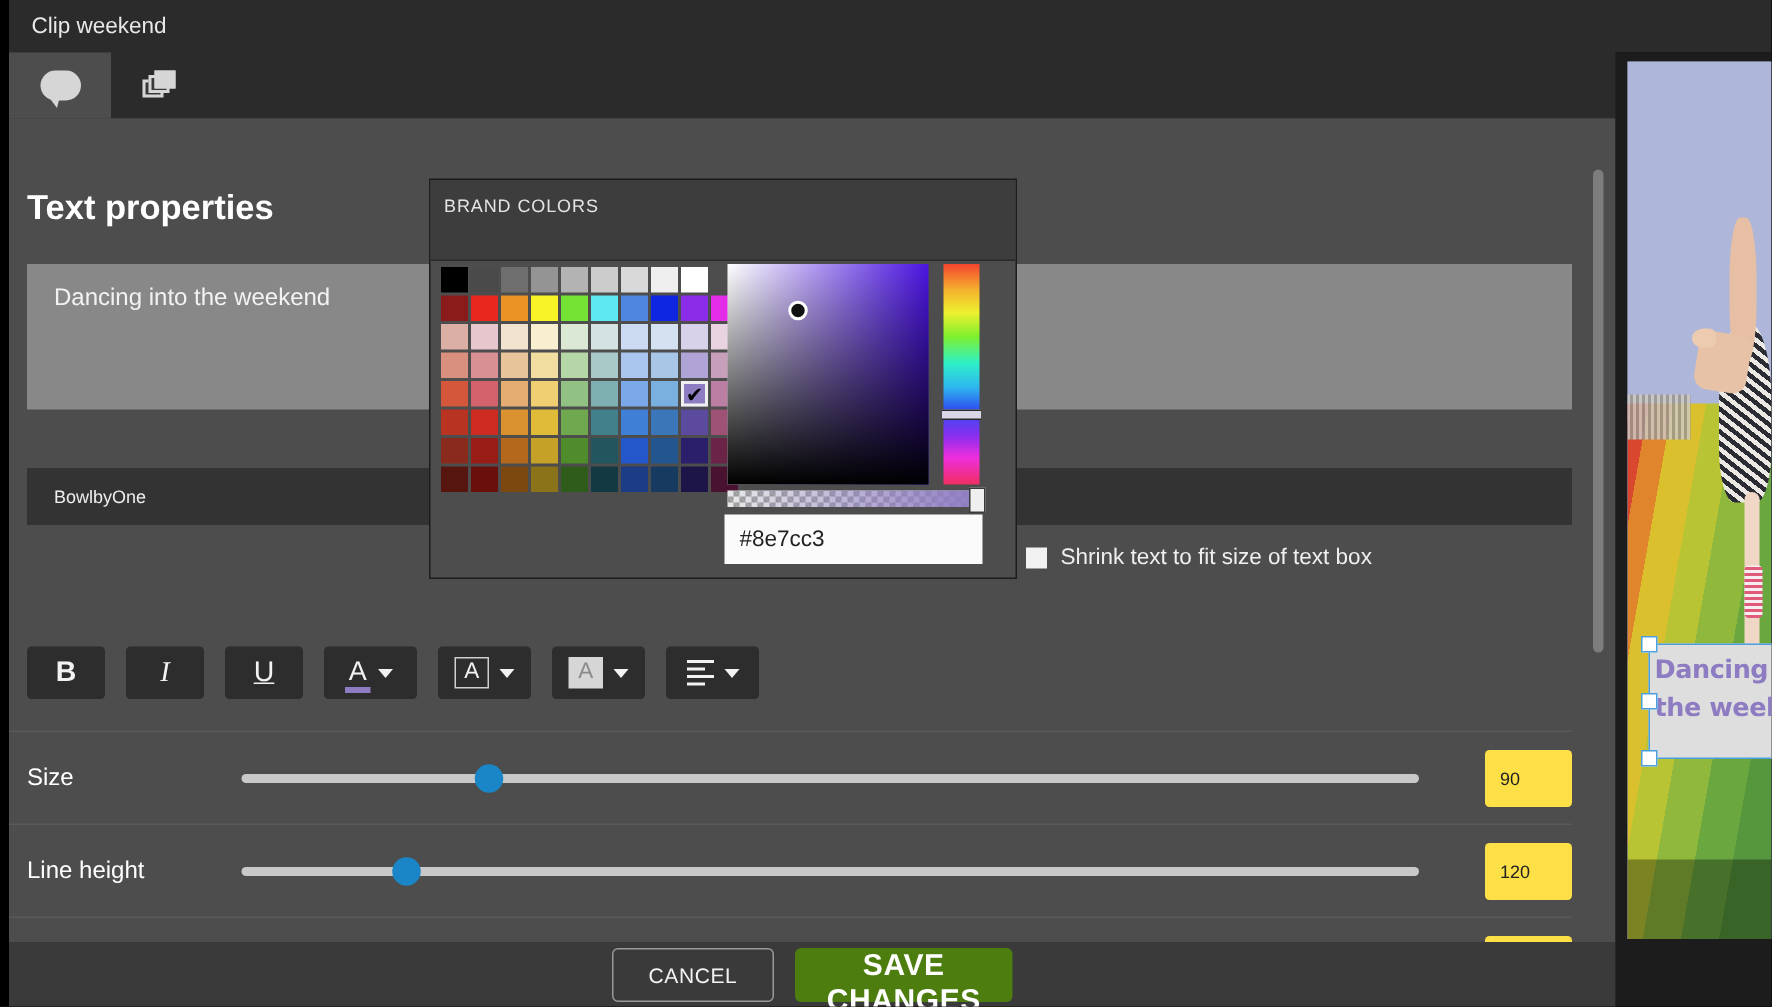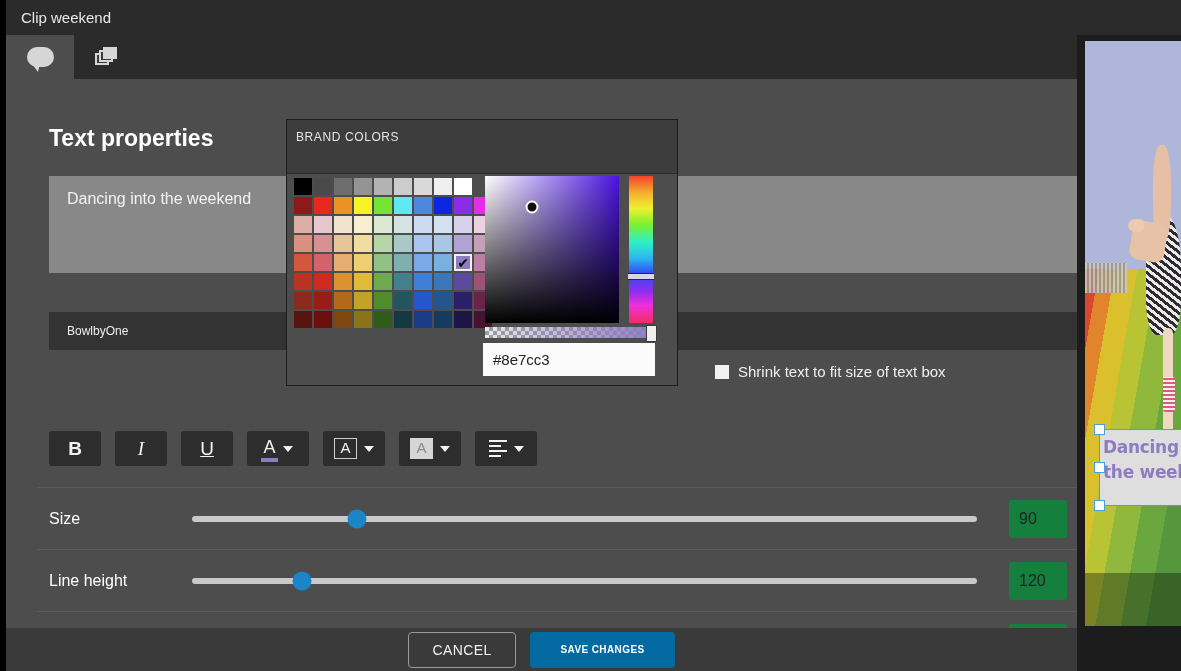--- a/index.html
+++ b/index.html
@@ -30,21 +30,21 @@
       border-top:8px solid #d6d6d6;}
   .layers{position:relative;width:26px;height:22px;}
   .layers i{position:absolute;display:block;box-sizing:border-box;
             border:2px solid #d6d6d6;background:#3a3a3a;}
   .layers i:nth-child(1){left:0;top:7px;width:14px;height:12px;}
   .layers i:nth-child(2){left:4px;top:4px;width:14px;height:12px;}
   .layers i:nth-child(3){left:8px;top:1px;width:14px;height:12px;background:#d6d6d6;}
 
   
   .panelbody{position:absolute;left:0;top:44px;width:1071px;height:549px;background:#4d4d4d;
-             overflow:hidden;margin-left:31px;}
+             overflow:hidden;}
   .ptitle{position:absolute;left:12px;top:46px;font-size:23px;font-weight:bold;color:#fff;}
 
   .textarea{position:absolute;left:12px;top:97px;width:1030px;height:97px;
             background:#888;color:#f2f2f2;font-size:16px;padding:14px 18px;
             box-sizing:border-box;border:0;outline:none;resize:none;
             font-family:"Liberation Sans",sans-serif;}
 
   .fontfield{position:absolute;left:12px;top:233px;width:1030px;height:38px;
              background:#333;color:#eee;font-size:12px;padding:0 18px;
              box-sizing:border-box;border:0;outline:none;display:flex;align-items:center;}
@@ -76,38 +76,38 @@
   .alignico s:nth-child(4){width:12px;}
 
   
   .srow{position:absolute;left:0;width:1042px;height:62px;border-top:1px solid #5a5a5a;}
   .slabel{position:absolute;left:12px;top:50%;transform:translateY(-50%);
           color:#fff;font-size:16px;}
   .track{position:absolute;left:155px;top:50%;transform:translateY(-50%);
          width:785px;height:6px;background:#c9c9c9;border-radius:3px;cursor:pointer;}
   .thumb{position:absolute;top:50%;width:19px;height:19px;border-radius:50%;
          background:#1a86c8;transform:translate(-50%,-50%);cursor:pointer;}
-  .numbox{position:absolute;right:12px;top:50%;transform:translateY(-50%);
-          width:58px;height:38px;background:#15803d;color:#222;border-radius:3px;
+  .numbox{position:absolute;right:0;top:50%;transform:translateY(-50%);
+          width:58px;height:38px;background:#fde047;color:#222;border-radius:3px;
           display:flex;align-items:center;padding-left:10px;box-sizing:border-box;
-          font-size:16px;border:0;outline:none;font-family:"Liberation Sans",sans-serif;}
+          font-size:12px;border:0;outline:none;font-family:"Liberation Sans",sans-serif;}
 
   
   .scrolltrack{position:absolute;right:6px;top:0;width:12px;height:549px;}
   .scrollthumb{position:absolute;left:3px;top:34px;width:7px;height:322px;
                background:#7d7d7d;border-radius:4px;cursor:pointer;}
 
   
   .footer{position:absolute;left:0;top:593px;width:1071px;height:43px;background:#3a3a3a;
           display:flex;align-items:center;justify-content:center;gap:14px;}
   .btn-cancel{width:108px;height:36px;border:1px solid #9a9a9a;border-radius:4px;
               background:transparent;color:#f2f2f2;font-size:14px;letter-spacing:.4px;
               cursor:pointer;font-family:"Liberation Sans",sans-serif;}
-  .btn-save{width:145px;height:36px;border:0;border-radius:4px;background:#0369a1;
-            color:#fff;font-size:10px;font-weight:bold;letter-spacing:.4px;cursor:pointer;
+  .btn-save{width:145px;height:36px;border:0;border-radius:4px;background:#4d7c0f;
+            color:#fff;font-size:20px;font-weight:bold;letter-spacing:.4px;cursor:pointer;
             font-family:"Liberation Sans",sans-serif;}
 
   
   .picker{position:absolute;left:280px;top:84px;width:392px;height:267px;
           background:#4d4d4d;border:1px solid #1d1d1d;box-sizing:border-box;z-index:40;}
   .pickhead{position:absolute;left:0;top:0;width:100%;height:54px;background:#3d3d3d;
             border-bottom:1px solid #2a2a2a;box-sizing:border-box;}
   .pickhead span{position:absolute;left:9px;top:10px;color:#e4e4e4;font-size:12px;letter-spacing:.6px;}
 
   .swatchgrid{position:absolute;left:7px;top:58px;width:200px;}

